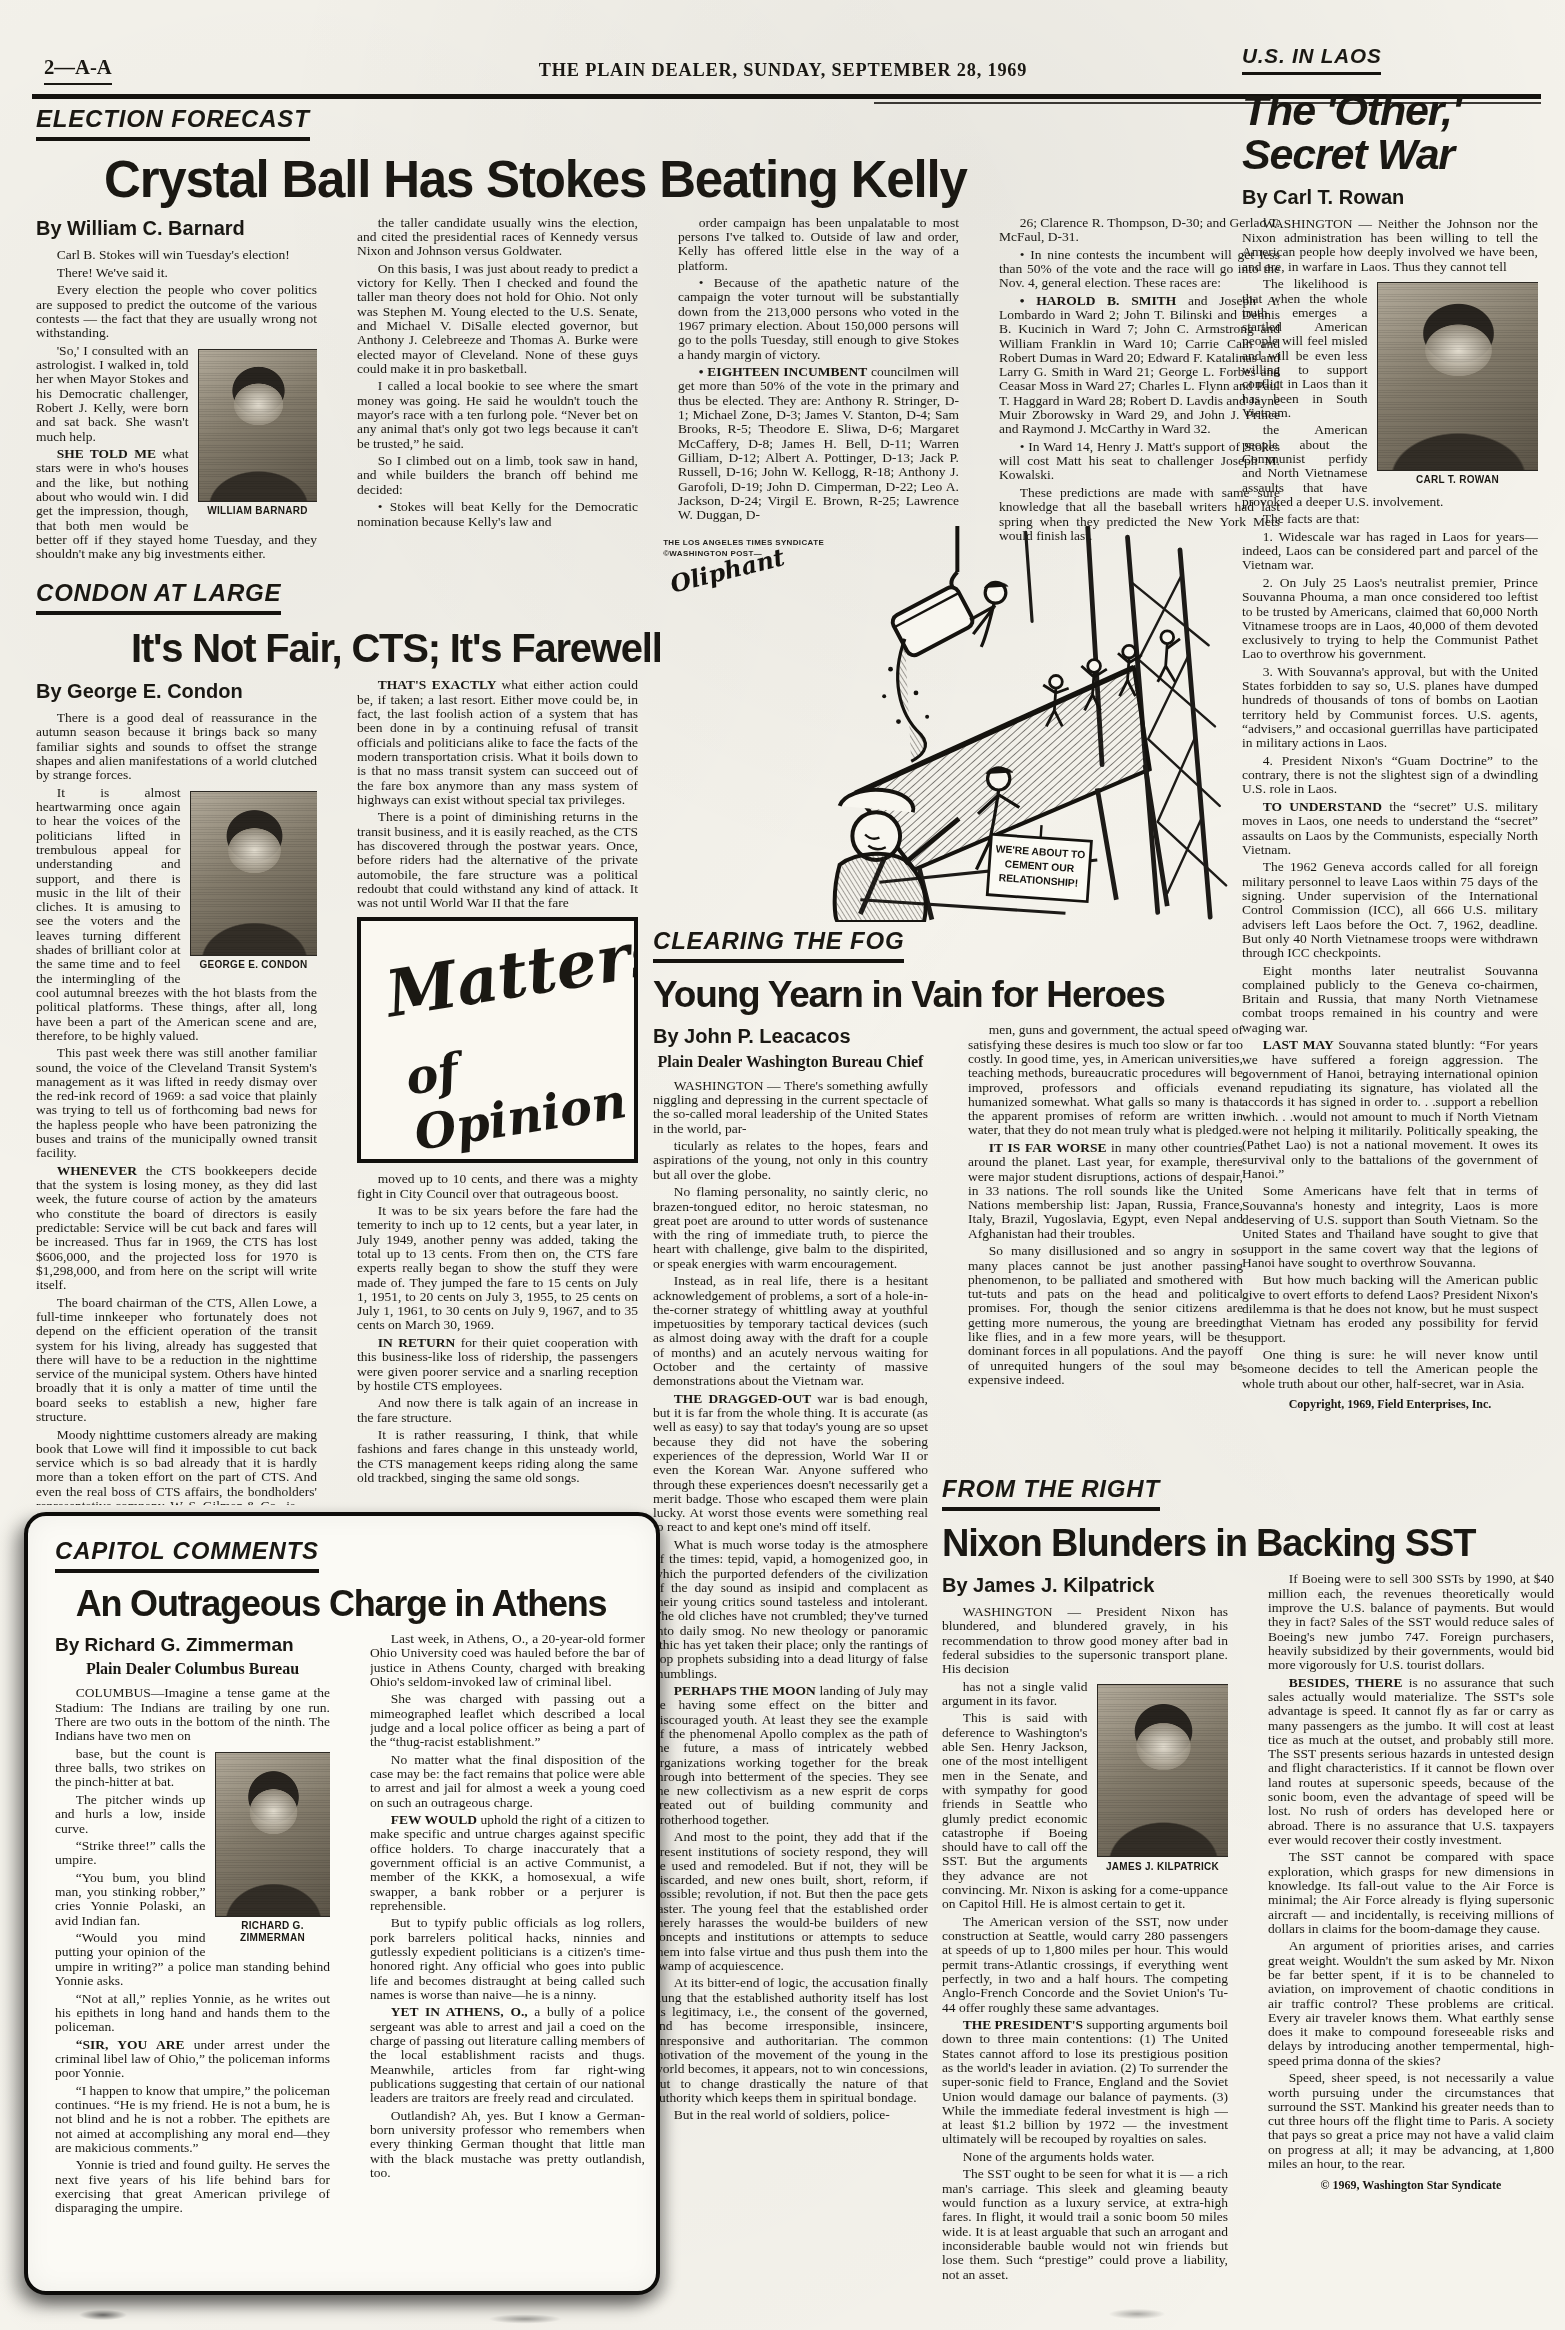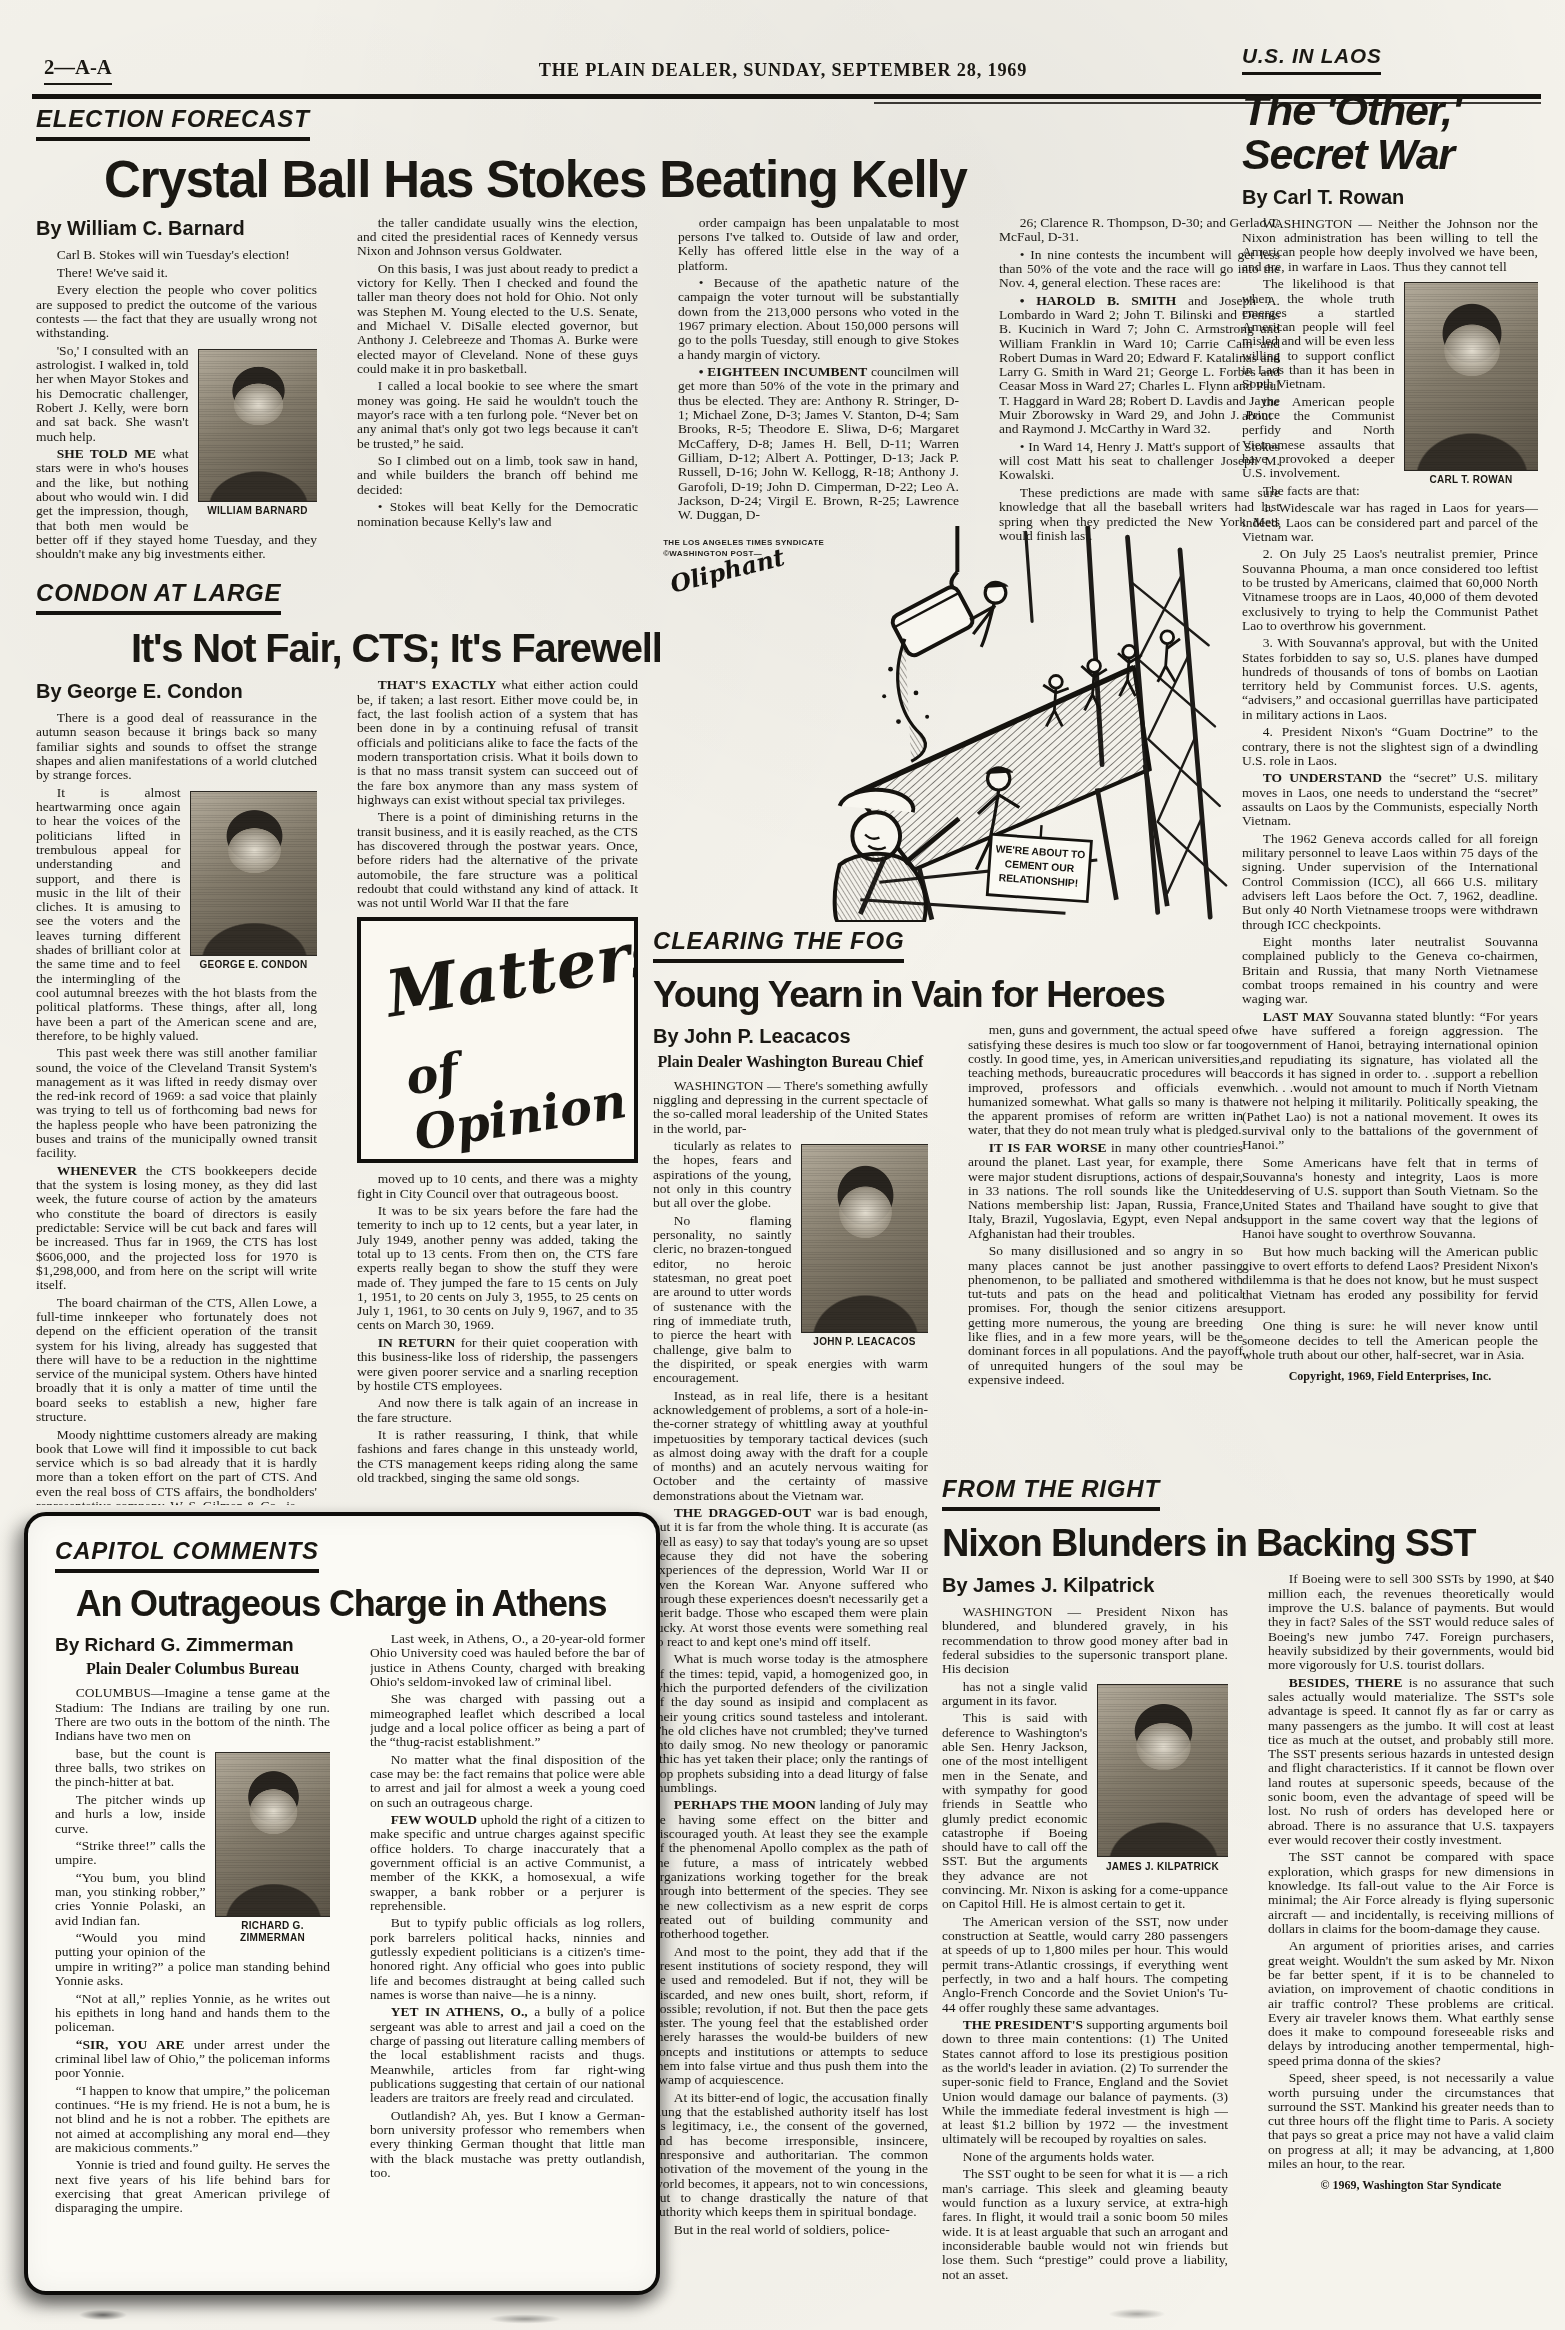--- a/index.html
+++ b/index.html
@@ -144,21 +144,21 @@
   </div>
 
   <div class="article rowan">
     <div class="kicker small">U.S. IN LAOS</div>
     <div class="headline">The 'Other,' Secret War</div>
     <div class="byline">By Carl T. Rowan</div>
     <div class="rowan-body">
       <div>
           <p class="para">WASHINGTON — Neither the Johnson nor the Nixon administration has been willing to tell the American people how deeply involved we have been, and are, in warfare in Laos. Thus they cannot tell</p>
         </div>
-      <div class="photo-wrap" style="width:134px">
+      <div class="photo-wrap" style="width:161px">
         <div class="portrait" style="height:187px"></div>
         <div class="photo-cap">CARL T. ROWAN</div>
       </div>
       <div>
           <p class="para">The likelihood is that when the whole truth emerges a startled American people will feel misled and will be even less willing to support conflict in Laos than it has been in South Vietnam.</p>
           <p class="para">the American people about the Communist perfidy and North Vietnamese assaults that have provoked a deeper U.S. involvement.</p>
           <p class="para">The facts are that:</p>
           <p class="para">1. Widescale war has raged in Laos for years—indeed, Laos can be considered part and parcel of the Vietnam war.</p>
           <p class="para">2. On July 25 Laos's neutralist premier, Prince Souvanna Phouma, a man once considered too leftist to be trusted by Americans, claimed that 60,000 North Vitnamese troops are in Laos, 40,000 of them devoted exclusively to trying to help the Communist Pathet Lao to overthrow his government.</p>
           <p class="para">3. With Souvanna's approval, but with the United States forbidden to say so, U.S. planes have dumped hundreds of thousands of tons of bombs on Laotian territory held by Communist forces. U.S. agents, “advisers,” and occasional guerrillas have participated in military actions in Laos.</p>
@@ -304,24 +304,20 @@
   <div class="article leacacos">
     <div class="kicker">CLEARING THE FOG</div>
     <div class="headline">Young Yearn in Vain for Heroes</div>
     <div class="cols">
       <div class="col colC">
         <div class="byline">By John P. Leacacos</div>
         <div class="byline-sub">Plain Dealer Washington Bureau Chief</div>
         <div>
             <p class="para">WASHINGTON — There's something awfully niggling and depressing in the current spectacle of the so-called moral leadership of the United States in the world, par-</p>
           </div>
-        <div class="photo-wrap" style="width:127px">
-          <div class="portrait" style="height:187px"></div>
-          <div class="photo-cap">JOHN P. LEACACOS</div>
-        </div>
         <div>
             <p class="para">ticularly as relates to the hopes, fears and aspirations of the young, not only in this country but all over the globe.</p>
             <p class="para">No flaming personality, no saintly cleric, no brazen-tongued editor, no heroic statesman, no great poet are around to utter words of sustenance with the ring of immediate truth, to pierce the heart with challenge, give balm to the dispirited, or speak energies with warm encouragement.</p>
             <p class="para">Instead, as in real life, there is a hesitant acknowledgement of problems, a sort of a hole-in-the-corner strategy of whittling away at youthful impetuosities by temporary tactical devices (such as almost doing away with the draft for a couple of months) and an acutely nervous waiting for October and the certainty of massive demonstrations about the Vietnam war.</p>
             <p class="para"><b class="lead">THE DRAGGED-OUT </b>war is bad enough, but it is far from the whole thing. It is accurate (as well as easy) to say that today's young are so upset because they did not have the sobering experiences of the depression, World War II or even the Korean War. Anyone suffered who through these experiences doesn't necessarily get a merit badge. Those who escaped them were plain lucky. At worst those events were something real to react to and kept one's mind off itself.</p>
             <p class="para">What is much worse today is the atmosphere of the times: tepid, vapid, a homogenized goo, in which the purported defenders of the civilization of the day sound as insipid and complacent as their young critics sound tasteless and intolerant. The old cliches have not crumbled; they've turned into daily smog. No new theology or panoramic ethic has yet taken their place; only the rantings of pop prophets subsiding into a dead liturgy of false mumblings.</p>
             <p class="para"><b class="lead">PERHAPS THE MOON </b>landing of July may be having some effect on the bitter and discouraged youth. At least they see the example of the phenomenal Apollo complex as the path of the future, a mass of intricately webbed organizations working together for the break through into betterment of the species. They see the new collectivism as a new esprit de corps created out of building community and brotherhood together.</p>
             <p class="para">And most to the point, they add that if the present institutions of society respond, they will be used and remodeled. But if not, they will be discarded, and new ones built, short, reform, if possible; revolution, if not. But then the pace gets faster. The young feel that the established order merely harasses the would-be builders of new concepts and institutions or attempts to seduce them into false virtue and thus push them into the swamp of acquiescence.</p>
             <p class="para">At its bitter-end of logic, the accusation finally flung that the established authority itself has lost its legitimacy, i.e., the consent of the governed, and has become irresponsible, insincere, unresponsive and authoritarian. The common motivation of the movement of the young in the world becomes, it appears, not to win concessions, but to change drastically the nature of that authority which keeps them in spiritual bondage.</p>
             <p class="para">But in the real world of soldiers, police-</p>

